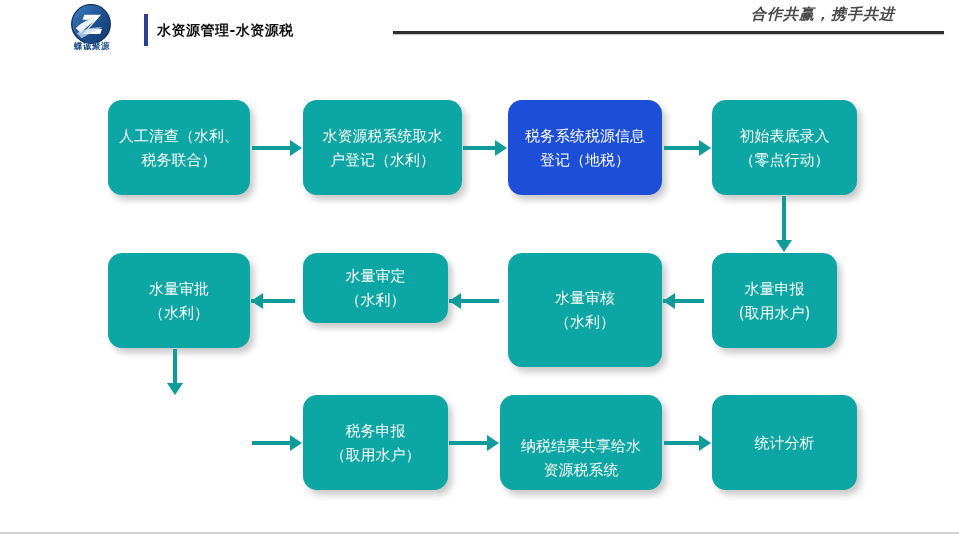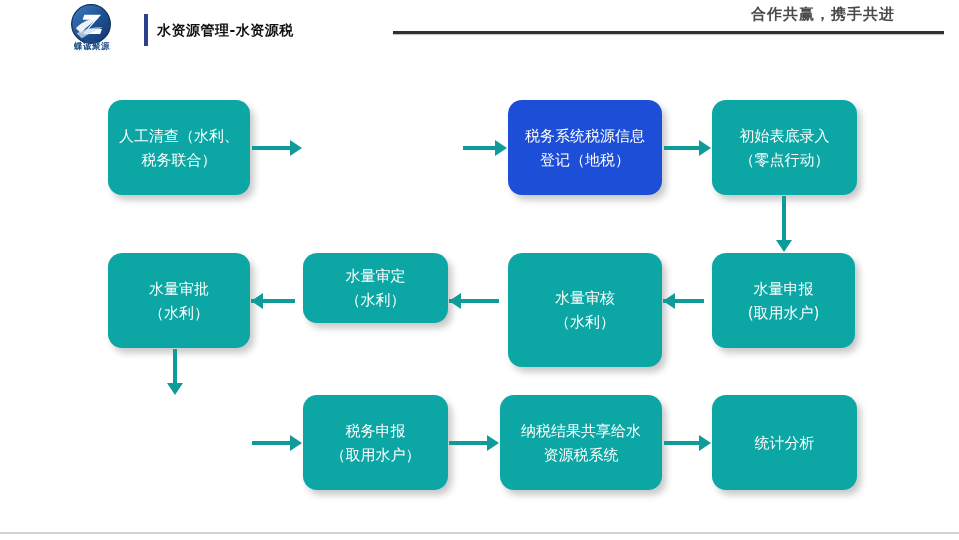--- a/index.html
+++ b/index.html
@@ -87,20 +87,21 @@
     width: 551px;
     height: 3px;
     background: #2f2f2f;
     box-shadow: 0 1px 1px rgba(0,0,0,0.25);
   }
   #tagline {
     position: absolute;
     right: 64px;
     top: 5px;
     font-size: 15px;
+    font-style: italic;
     font-weight: bold;
     color: #4a4a4a;
     white-space: nowrap;
     letter-spacing: 1px;
   }
 
   
   #footer-rule {
     position: absolute;
     left: 0;
@@ -219,49 +220,53 @@
     <div id="title-rule"></div>
     <div id="tagline">合作共赢，携手共进</div>
   </div>
 
   <div id="flow">
 
   <div class="node" style="left: 108px; top: 40px; width: 142px; height: 95px; background: rgb(12, 167, 164);">
         <span>人工清查（水利、
 税务联合）</span>
       </div>
+      <div class="node" style="left: 303px; top: 40px; width: 159px; height: 95px; background: rgb(12, 167, 164);">
+        <span>水资源税系统取水
+户登记（水利）</span>
+      </div>
       <div class="node" style="left: 508px; top: 40px; width: 154px; height: 95px; background: #1d4ed8;">
         <span>税务系统税源信息
 登记（地税）</span>
       </div>
       <div class="node" style="left: 712px; top: 40px; width: 145px; height: 95px; background: rgb(12, 167, 164);">
         <span>初始表底录入
 （零点行动）</span>
       </div>
-      <div class="node" style="left: 712px; top: 193px; width: 143px; height: 95px; background: rgb(12, 167, 164);">
+      <div class="node" style="left: 712px; top: 193px; width: 125px; height: 95px; background: rgb(12, 167, 164);">
         <span>水量申报
 (取用水户)</span>
       </div>
       <div class="node" style="left: 508px; top: 193px; width: 154px; height: 114px; background: rgb(12, 167, 164);">
         <span>水量审核
 （水利）</span>
       </div>
       <div class="node" style="left: 303px; top: 193px; width: 145px; height: 70px; background: rgb(12, 167, 164);">
         <span>水量审定
 （水利）</span>
       </div>
       <div class="node" style="left: 108px; top: 193px; width: 142px; height: 95px; background: rgb(12, 167, 164);">
         <span>水量审批
 （水利）</span>
       </div>
       <div class="node" style="left: 303px; top: 335px; width: 145px; height: 95px; background: rgb(12, 167, 164);">
         <span>税务申报
 （取用水户）</span>
       </div>
-      <div class="node" style="left: 500px; top: 335px; width: 162px; height: 95px; background: rgb(12, 167, 164);">
+      <div class="node" style="left: 500px; top: 335px; width: 162px; height: 95px; background: rgb(12, 167, 164); align-items: flex-end;">
         <span>纳税结果共享给水
 资源税系统</span>
       </div>
       <div class="node" style="left: 712px; top: 335px; width: 145px; height: 95px; background: rgb(12, 167, 164); text-align: center;">
         <span>统计分析</span>
       </div>
       <div class="arrow-h right" style="left: 252px; top: 80px; width: 50px; height: 16px;">
         <div class="shaft" style="background: rgb(14, 155, 153); width: 42px;"></div>
         <div class="head" style="border-left-color: rgb(14, 155, 153);"></div>
       </div>

